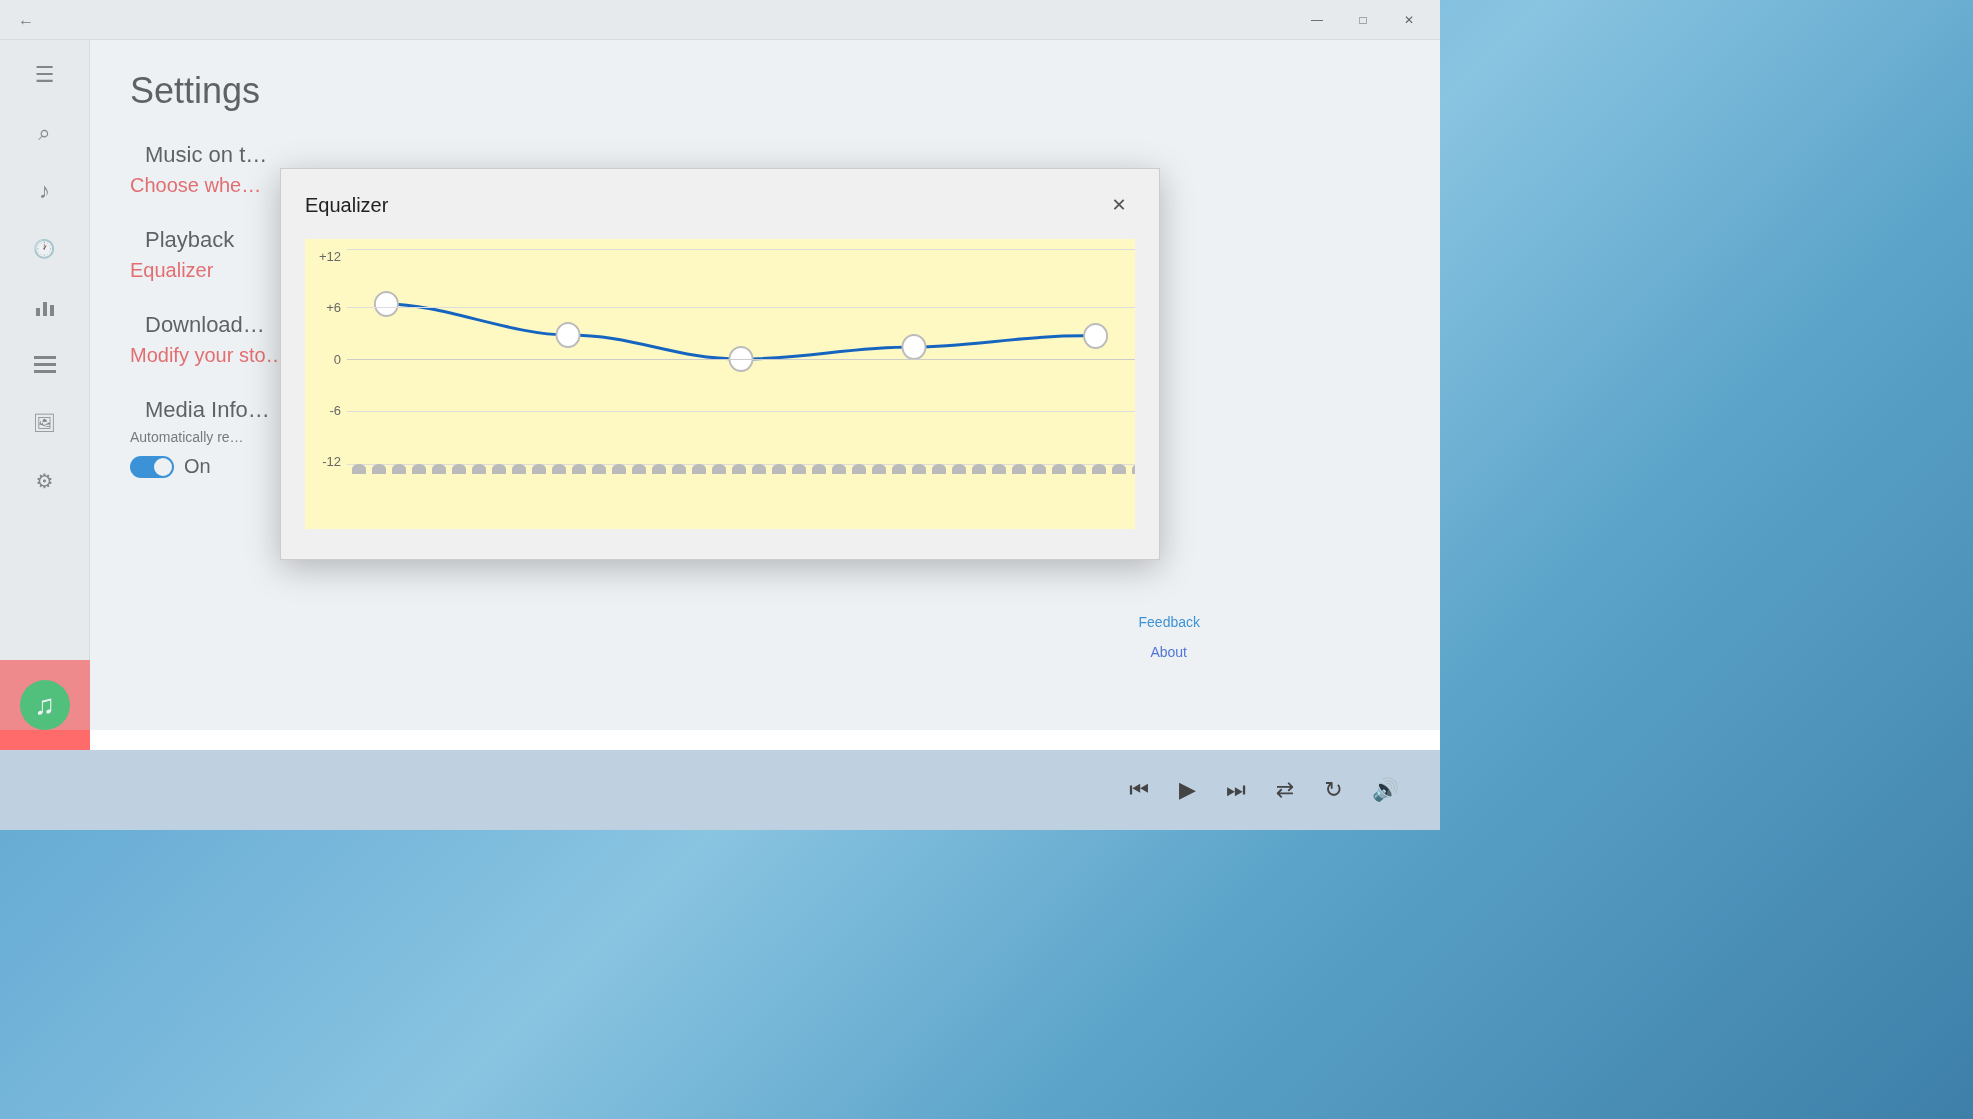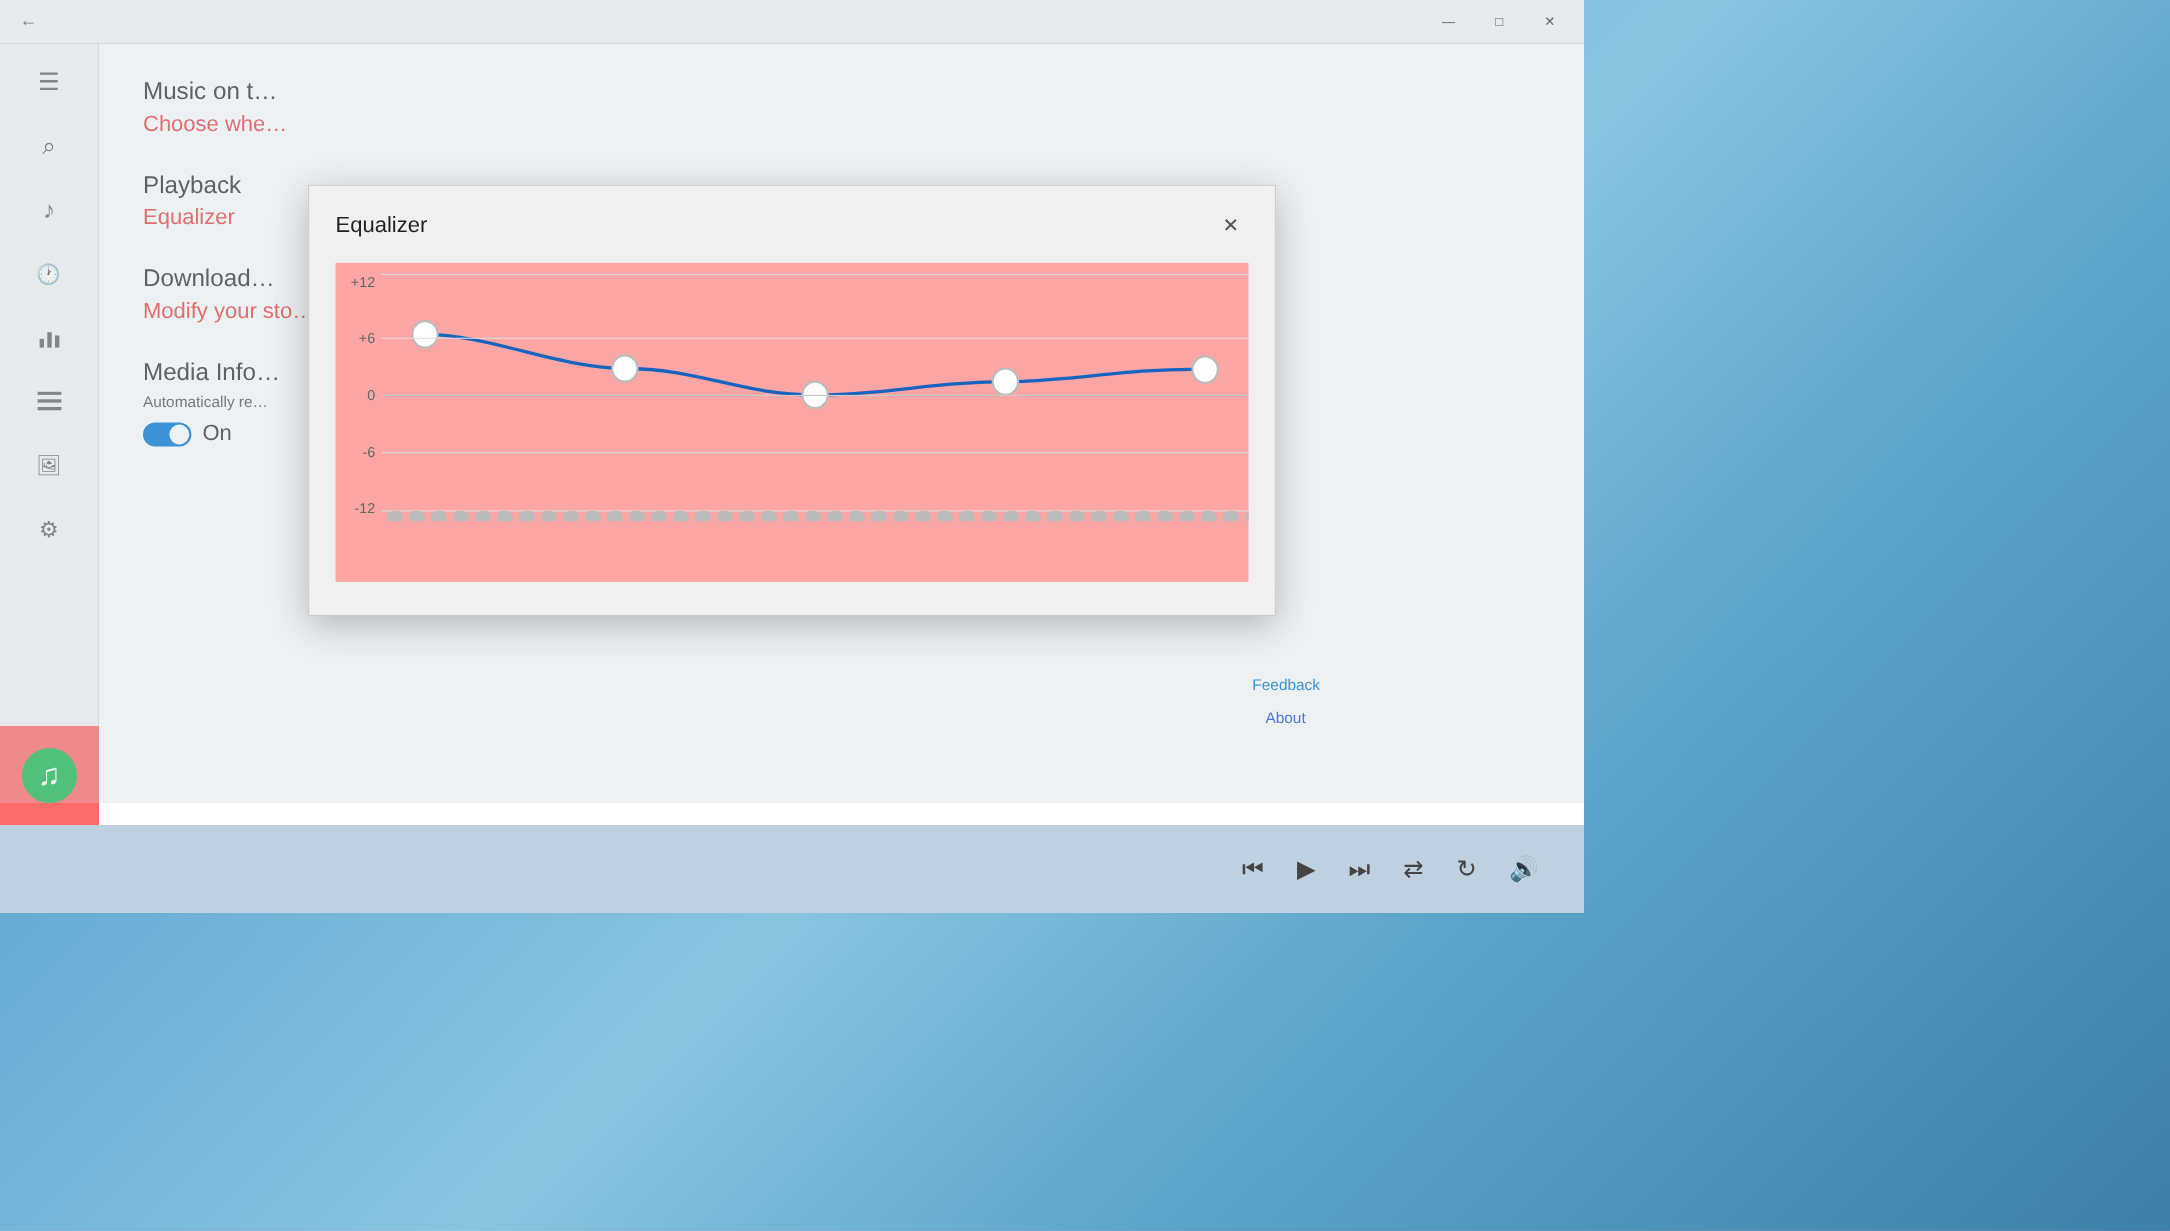--- a/index.html
+++ b/index.html
@@ -119,20 +119,21 @@
       font-size: 36px;
       font-weight: 300;
       color: #333;
       margin-bottom: 30px;
     }
     .section-title {
       font-size: 22px;
       font-weight: 400;
       color: #333;
       margin-bottom: 6px;
+      margin-left: 15px;
     }
     .section-link {
       color: #ef4444;
       font-size: 20px;
       cursor: pointer;
       text-decoration: none;
     }
     .section-block {
       margin-bottom: 30px;
     }
@@ -261,21 +262,21 @@
     .dropdown-arrow {
       font-size: 18px;
       color: #555;
     }
 
     
     .eq-chart {
       width: 100%;
       height: 290px;
       position: relative;
-      background: #fca5a5;
+      background: #fef9c3;
     }
     .eq-y-labels {
       position: absolute;
       left: 0;
       top: 0;
       height: 240px;
       display: flex;
       flex-direction: column;
       justify-content: space-between;
       padding: 10px 0;
@@ -378,20 +379,21 @@
       </div>
       <div class="sidebar-icon" style="font-size:18px;">🖼</div>
       <div class="sidebar-icon" style="font-size:20px;">⚙</div>
       <div style="flex:1;"></div>
       <div class="sidebar-spotify">
         <div class="spotify-circle">♫</div>
       </div>
     </div>
 
     <div class="content">
+      <h1 class="page-title">Settings</h1>
 
       <div class="section-block">
         <div class="section-title">Music on t…</div>
         <a class="section-link">Choose whe…</a>
       </div>
 
       <div class="section-block">
         <div class="section-title">Playback</div>
         <a class="section-link">Equalizer</a>
       </div>

